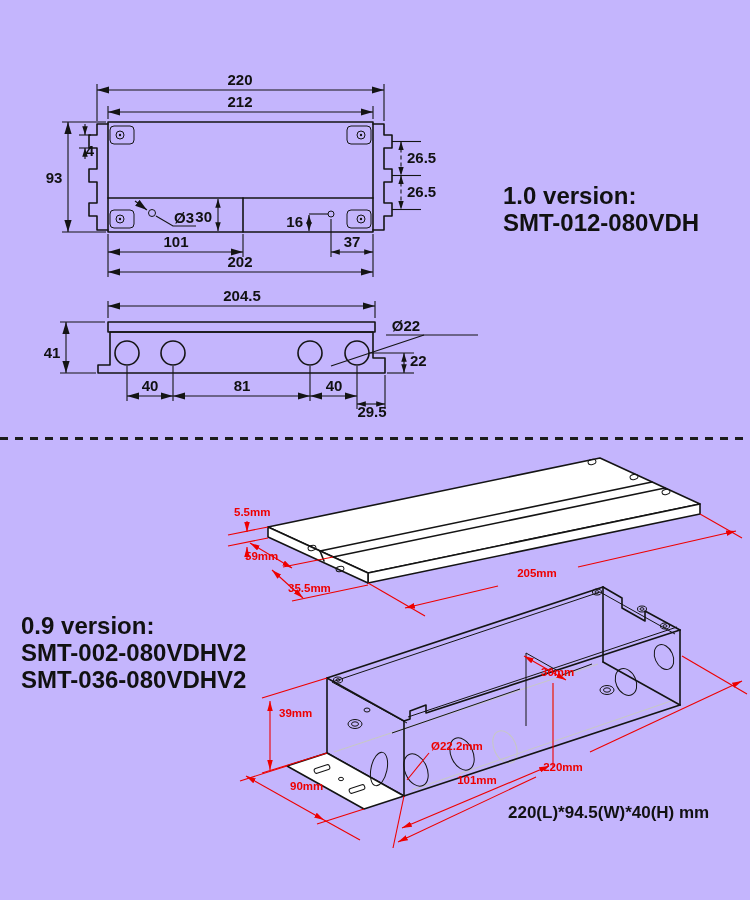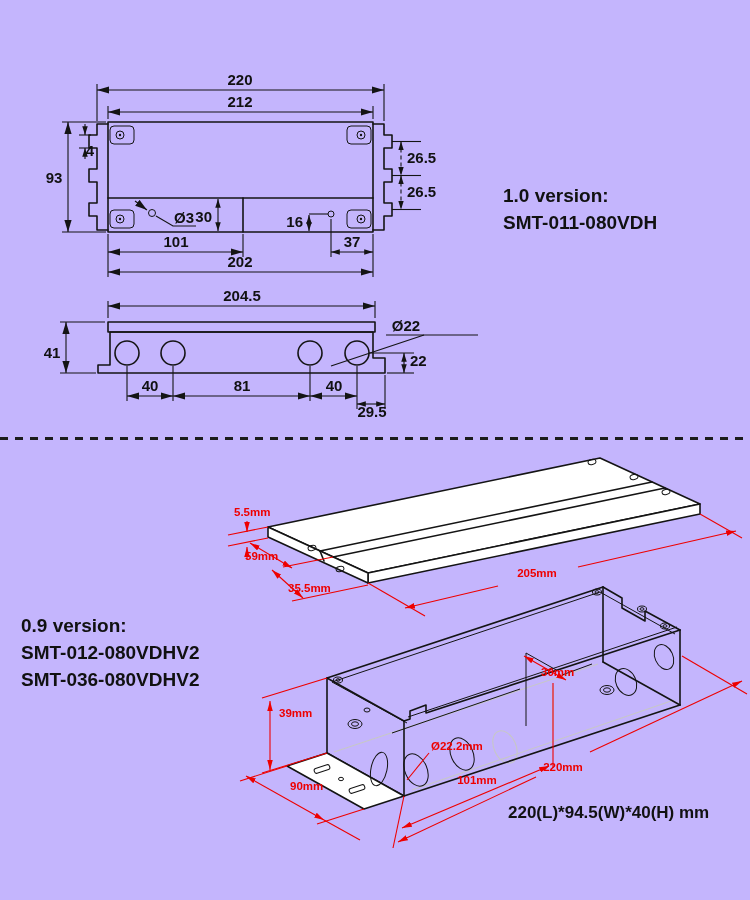--- a/index.html
+++ b/index.html
@@ -1,21 +1,21 @@
 <!DOCTYPE html>
 <html><head>
 <meta charset="utf-8">
 <style>
   html,body{margin:0;padding:0;background:#ffffff;}
   #stage{position:relative;width:750px;height:900px;background:#c4b5fd;overflow:hidden;
          font-family:"Liberation Sans","DejaVu Sans",sans-serif;}
   svg{position:absolute;left:0;}
   #svg-top{top:0;}
   #svg-bottom{top:440px;}
-  .version-block{position:absolute;color:#111;font-size:19px;font-weight:bold;line-height:27px;white-space:nowrap;}
+  .version-block{position:absolute;color:#111;font-size:24px;font-weight:bold;line-height:27px;white-space:nowrap;}
   #v1-block{left:503px;top:182px;}
   #v2-block{left:21px;top:612px;}
   .hr-dash{position:absolute;left:0;top:437px;width:750px;height:3px;
     background:repeating-linear-gradient(90deg,#1c1c1c 0 8px,transparent 8px 15px);}
   
   .ln{stroke:#141414;stroke-width:1.6;fill:none;stroke-linejoin:round;stroke-linecap:round;}
   .tn{stroke:#141414;stroke-width:1;fill:none;}
   .dm{stroke:#141414;stroke-width:1.1;fill:none;}
   .rthin{stroke:#ee0000;stroke-width:1.1;fill:none;}
   .gh{stroke:#c7c7c7;stroke-width:1.1;fill:none;}
@@ -152,21 +152,21 @@
       <text class="dt" x="410" y="366">22</text>
       <text class="dt" x="150" y="391" text-anchor="middle">40</text>
       <text class="dt" x="242" y="391" text-anchor="middle">81</text>
       <text class="dt" x="334" y="391" text-anchor="middle">40</text>
       <text class="dt" x="372" y="417" text-anchor="middle">29.5</text>
     </g>
   </svg>
 
   <div class="version-block" id="v1-block">
     <div>1.0 version:</div>
-    <div>SMT-011-080VDH</div>
+    <div>SMT-012-080VDH</div>
   </div>
 
   <div class="hr-dash"></div>
 
   <svg id="svg-bottom" width="750" height="460" viewBox="0 440 750 460">
     <defs>
       <marker id="mr" viewBox="0 0 9 5" refX="9" refY="2.5" markerWidth="9" markerHeight="5" orient="auto-start-reverse">
           <path d="M0,0L9,2.5L0,5Z" fill="#ee0000"></path>
         </marker>
     </defs>
@@ -288,17 +288,17 @@
       <text class="rt" x="431" y="750">Ø22.2mm</text>
       <text class="rt" x="477" y="784" text-anchor="middle">101mm</text>
       <text class="rt" x="563" y="771" text-anchor="middle">220mm</text>
       <text class="rt" x="541" y="676">30mm</text>
       <text class="ot" x="508" y="818">220(L)*94.5(W)*40(H) mm</text>
     </g>
   </svg>
 
   <div class="version-block" id="v2-block">
     <div>0.9 version:</div>
-    <div>SMT-012-080VDHV2</div>
+    <div>SMT-002-080VDHV2</div>
     <div>SMT-036-080VDHV2</div>
   </div>
 
 </div>
 
 </body></html>

